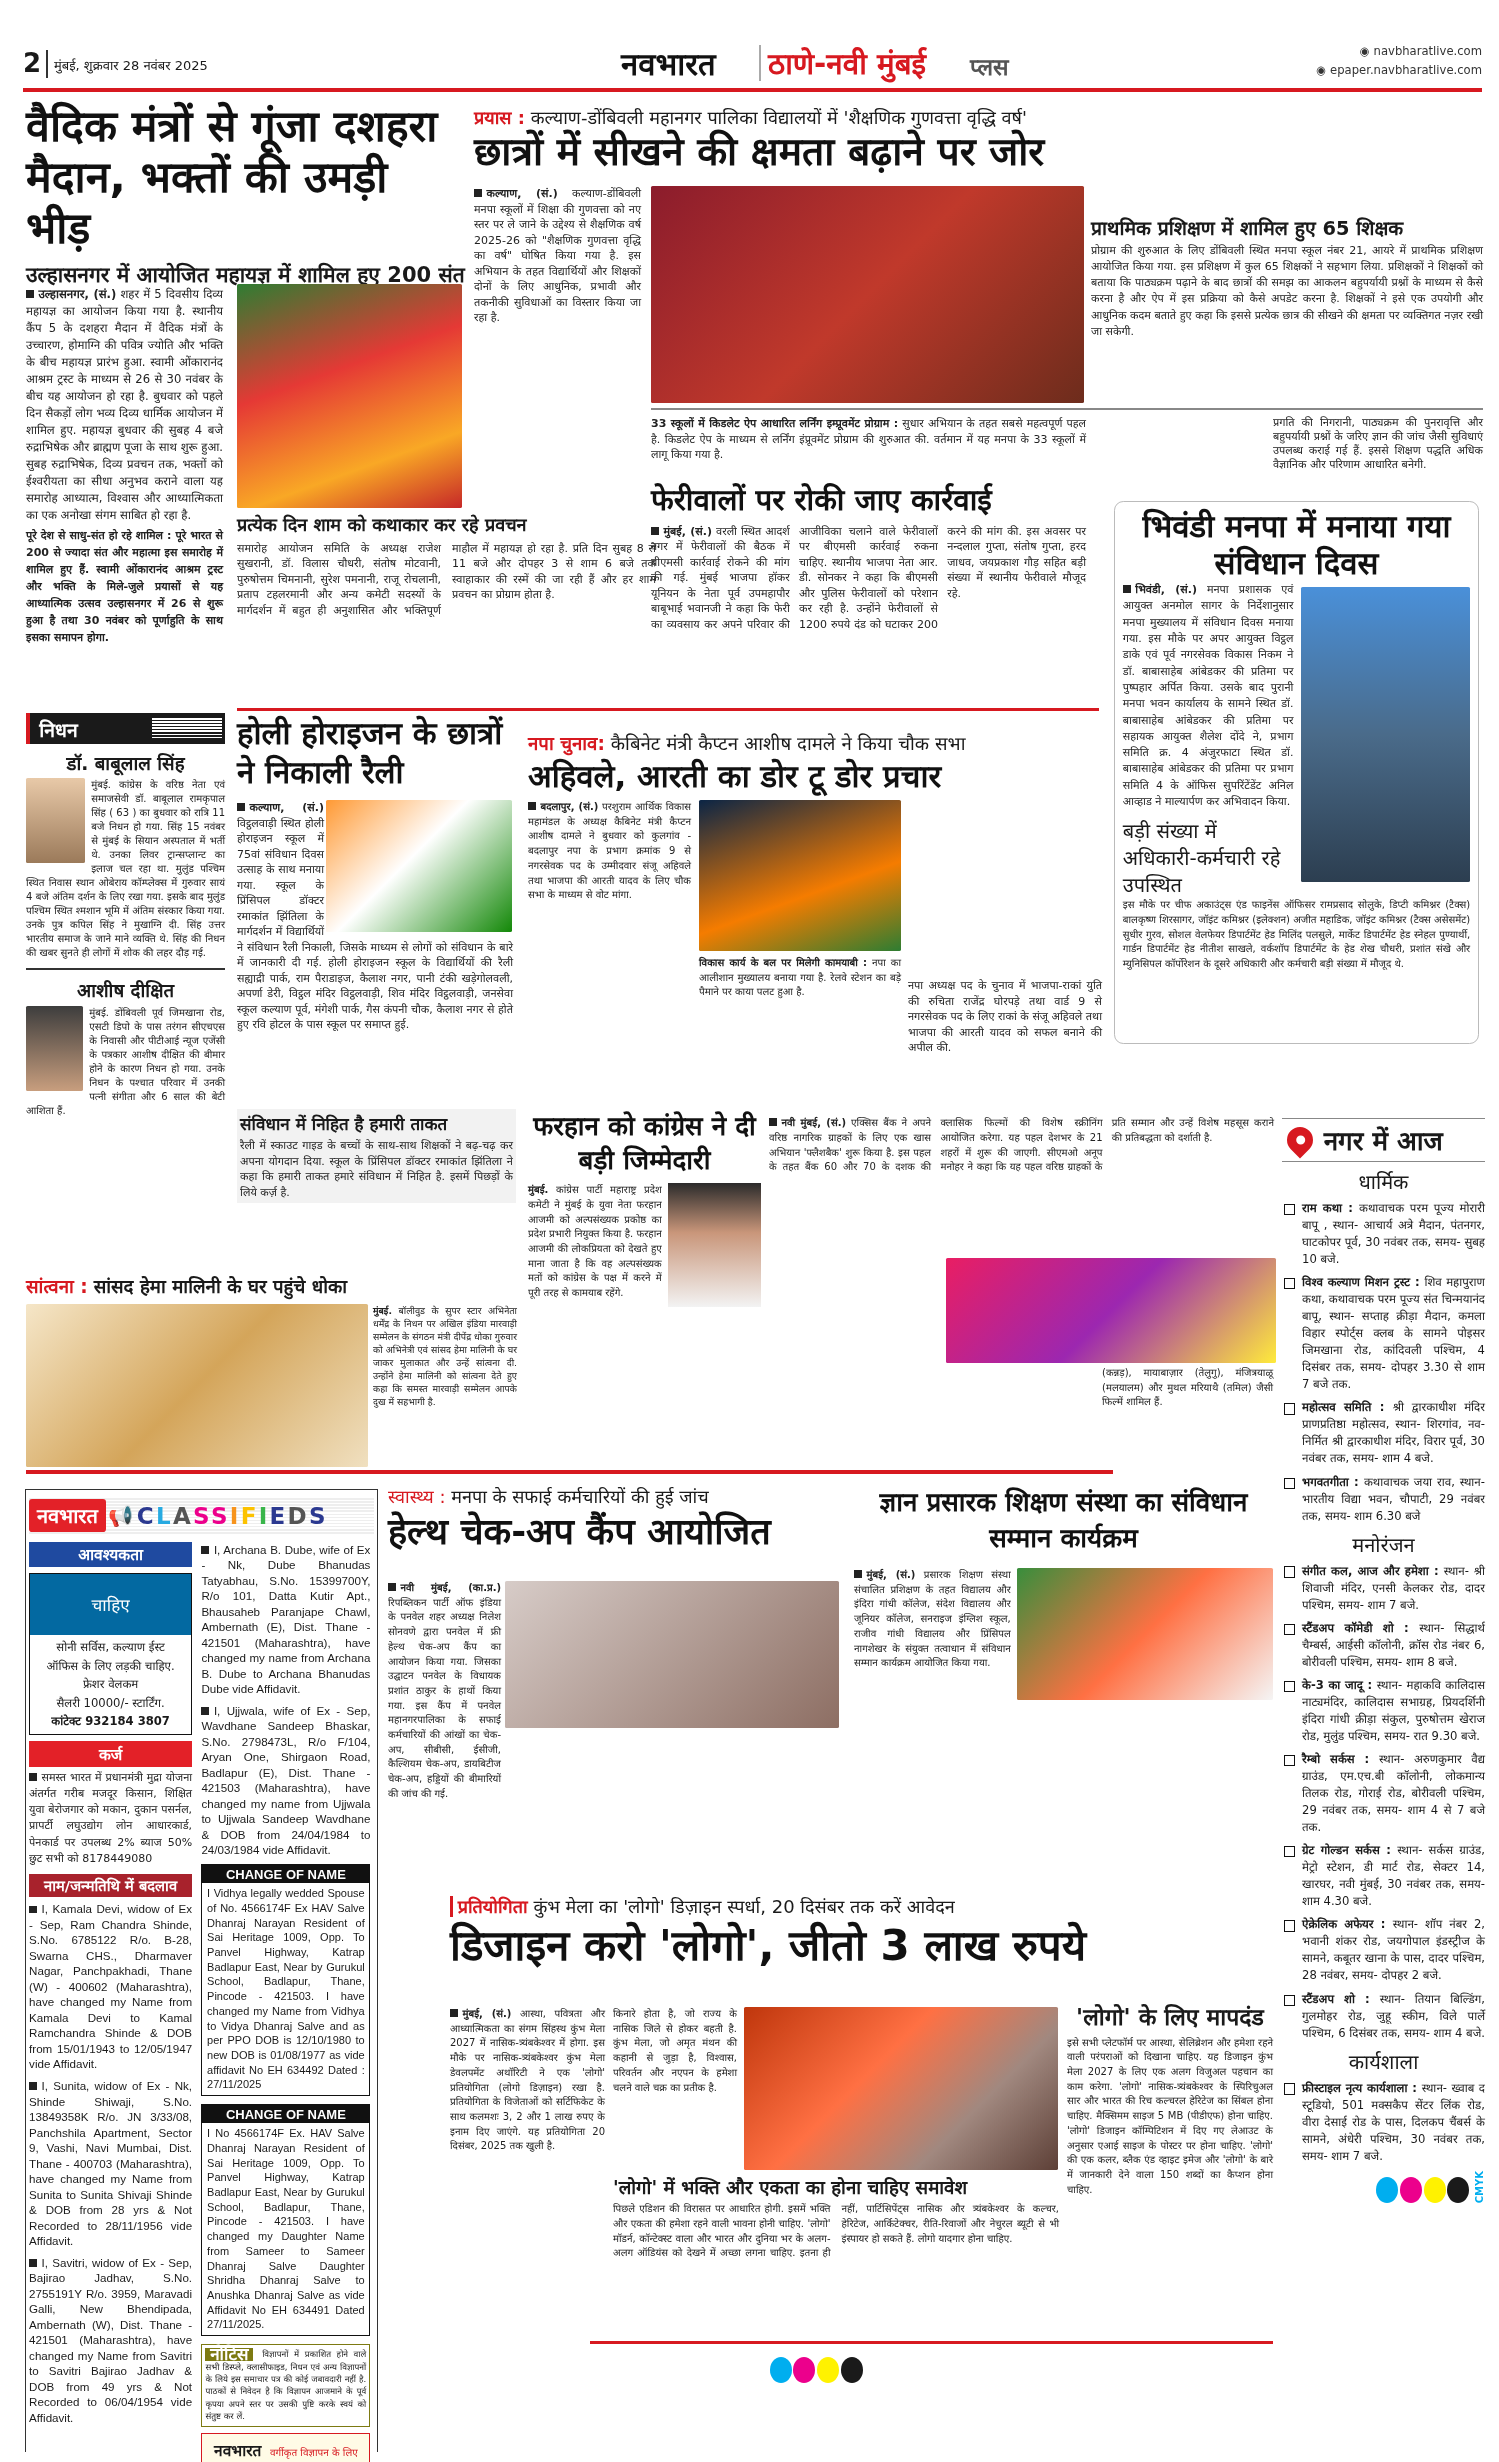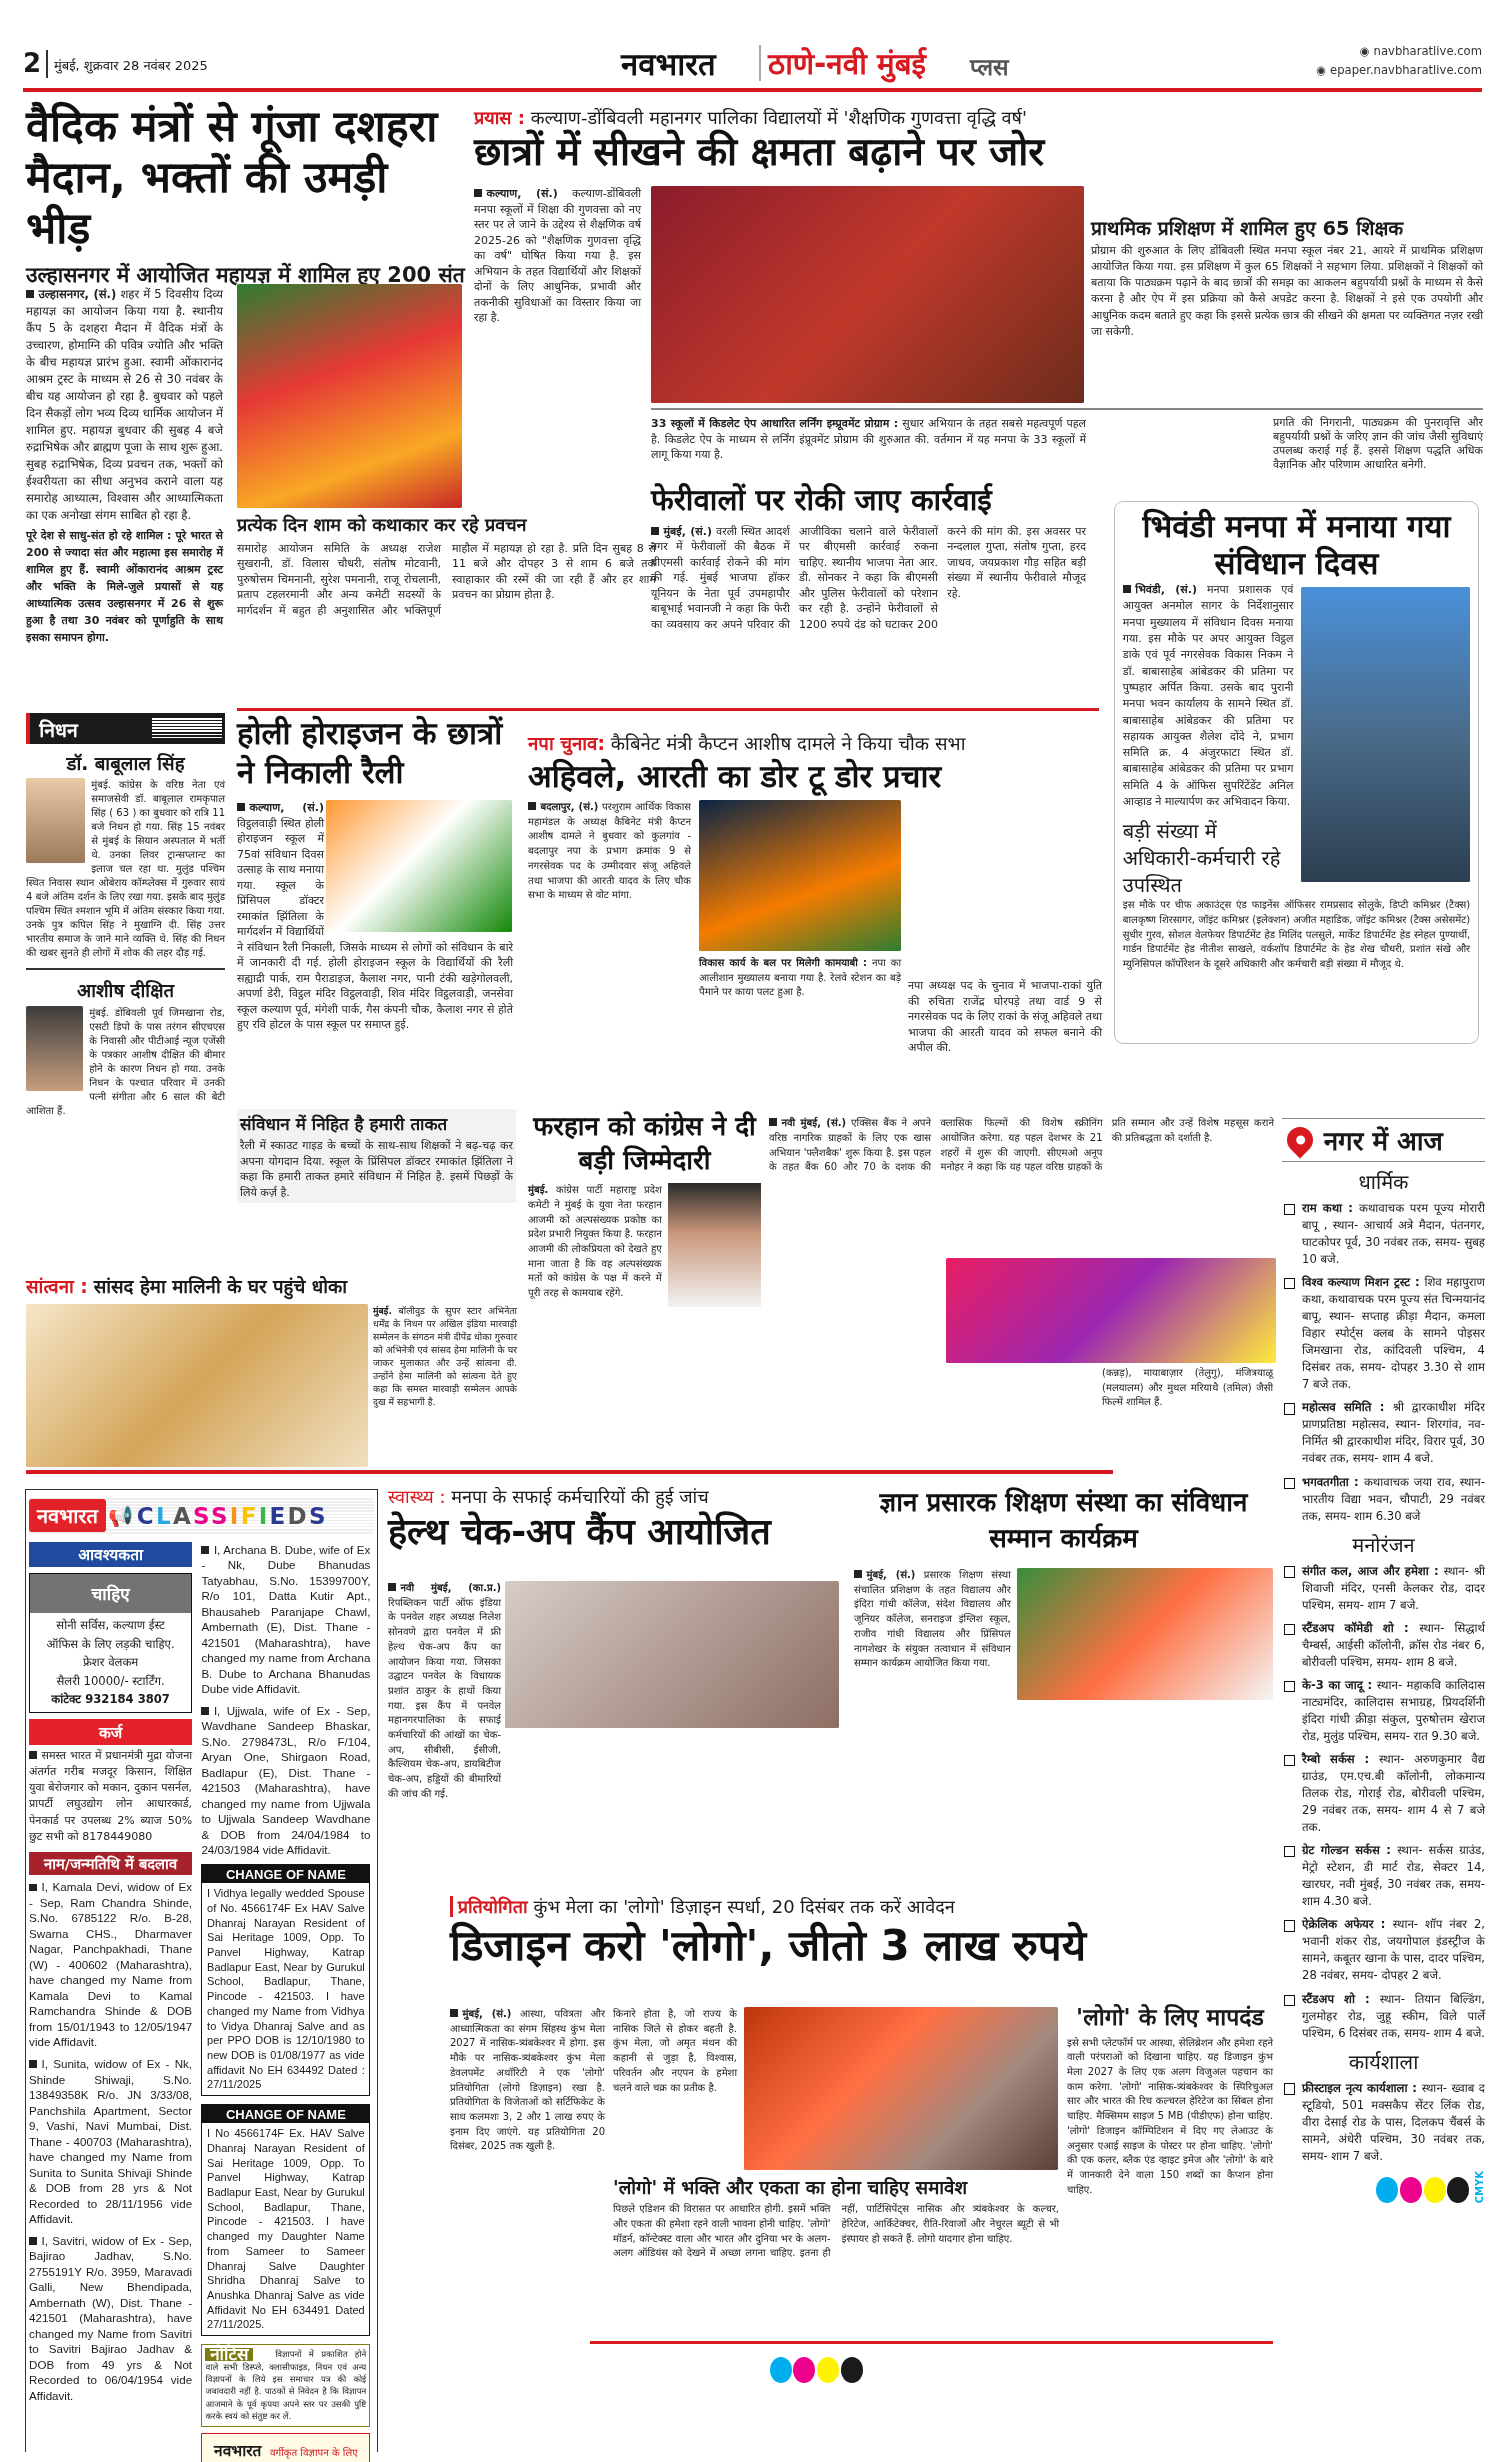--- a/index.html
+++ b/index.html
@@ -152,21 +152,21 @@
 <div class="abs" style="left:25px;top:1489px;width:353px;height:963px;border-top:1.6px solid #333;border-right:1.6px solid #333;border-left:1.6px solid #333;padding:7.8px 3.1px">
   <div style="display:flex;align-items:center;height:36px;background:repeating-linear-gradient(180deg,#eee 0 1.6px,#fff 1.6px 3.1px)">
     <span style="background:#e32128;color:#fff;font-weight:bold;font-size:20px;padding:3.1px 7.8px;border-radius:3.1px">नवभारत</span>
     <span style="font-size:20px;margin:0 3.1px;color:#d71920">📢</span>
     <span id="cls-title" style="font-family:'DejaVu Sans',sans-serif;font-weight:bold;font-size:23px;letter-spacing:2.3px"><span style="color: rgb(43, 57, 144);">C</span><span style="color: rgb(39, 170, 225);">L</span><span style="color: rgb(85, 85, 85);">A</span><span style="color: rgb(236, 0, 140);">S</span><span style="color: rgb(236, 0, 140);">S</span><span style="color: rgb(247, 148, 29);">I</span><span style="color: rgb(252, 194, 0);">F</span><span style="color: rgb(57, 181, 74);">I</span><span style="color: rgb(43, 57, 144);">E</span><span style="color: rgb(85, 85, 85);">D</span><span style="color: rgb(43, 57, 144);">S</span></span>
   </div>
   <div style="display:flex;gap:9.3px;margin-top:7.8px">
     <div style="width:163px">
       <div style="background:#1f4aa0;color:#fff;text-align:center;font-weight:bold;font-size:15.5px;padding:1.6px">आवश्यकता</div>
       <div style="border:1.6px solid #111;margin-top:6.2px">
-        <div style="background:#737373;color:#fff;text-align:center;font-size:17px;font-weight:bold;padding:8px">चाहिए</div>
+        <div style="background:#0369a1;color:#fff;text-align:center;font-size:17px;font-weight:normal;padding:19px">चाहिए</div>
         <div id="wanted-lines" style="text-align:center;font-size:11.6px;line-height:18.6px;padding:3.1px">
             <div>सोनी सर्विस, कल्याण ईस्ट</div>
             <div>ऑफिस के लिए लड़की चाहिए.</div>
             <div>फ्रेशर वेलकम</div>
             <div>सैलरी 10000/- स्टार्टिंग.</div>
             <div style="font-weight: bold;">कांटेक्ट 932184 3807</div>
           </div>
       </div>
       <div style="background:#e32128;color:#fff;text-align:center;font-weight:bold;font-size:15.5px;padding:1.6px;margin-top:6.2px">कर्ज</div>
       <p class="txt" style="font-size:11px;line-height:16.3px;margin-top:3.1px"><span class="sq"></span><span>समस्त भारत में प्रधानमंत्री मुद्रा योजना अंतर्गत गरीब मजदूर किसान, शिक्षित युवा बेरोजगार को मकान, दुकान पसर्नल, प्रापर्टी लघुउद्योग लोन आधारकार्ड, पेनकार्ड पर उपलब्ध 2% ब्याज 50% छुट सभी को 8178449080</span></p>
@@ -186,21 +186,21 @@
           <div class="con-box">
             <div class="con-head">CHANGE OF NAME</div>
             <div class="con-body">I Vidhya legally wedded Spouse of No. 4566174F Ex HAV Salve Dhanraj Narayan Resident of Sai Heritage 1009, Opp. To Panvel Highway, Katrap Badlapur East, Near by Gurukul School, Badlapur, Thane, Pincode - 421503. I have changed my Name from Vidhya to Vidya Dhanraj Salve and as per PPO DOB is 12/10/1980 to new DOB is 01/08/1977 as vide affidavit No EH 634492 Dated : 27/11/2025</div>
           </div>
           <div class="con-box">
             <div class="con-head">CHANGE OF NAME</div>
             <div class="con-body">I No 4566174F Ex. HAV Salve Dhanraj Narayan Resident of Sai Heritage 1009, Opp. To Panvel Highway, Katrap Badlapur East, Near by Gurukul School, Badlapur, Thane, Pincode - 421503. I have changed my Daughter Name from Sameer to Sameer Dhanraj Salve Daughter Shridha Dhanraj Salve to Anushka Dhanraj Salve as vide Affidavit No EH 634491 Dated 27/11/2025.</div>
           </div>
         </div>
       <div style="border:1.6px solid #7d7a12;padding:3.1px;margin-top:4.7px;font-size:8.5px;line-height:12.4px;text-align:justify">
-        <span style="float:left;background:#7d7a12;color:#fff;font-weight:bold;font-size:17px;padding:0 4.7px;margin-right:22px">नोटिस</span>
+        <span style="float:left;background:#7d7a12;color:#fff;font-weight:bold;font-size:17px;padding:0 4.7px;margin-right:9px">नोटिस</span>
         <span>विज्ञापनों में प्रकाशित होने वाले सभी डिस्प्ले, क्लासीफाइड, निधन एवं अन्य विज्ञापनों के लिये इस समाचार पत्र की कोई जबावदारी नहीं है. पाठकों से निवेदन है कि विज्ञापन आजमाने के पूर्व कृपया अपने स्तर पर उसकी पुष्टि करके स्वयं को संतुष्ट कर लें.</span>
       </div>
       <div style="border:1.6px solid #d71920;background:#fffbe6;margin-top:6.2px;padding:4.7px;text-align:center">
         <span style="font-weight:bold;font-size:15.5px">नवभारत</span>
         <span style="color:#d71920;font-size:10px;margin-left:4.7px">वर्गीकृत विज्ञापन के लिए संपर्क करें</span>
         
       </div>
     </div>
   </div>
 </div>

